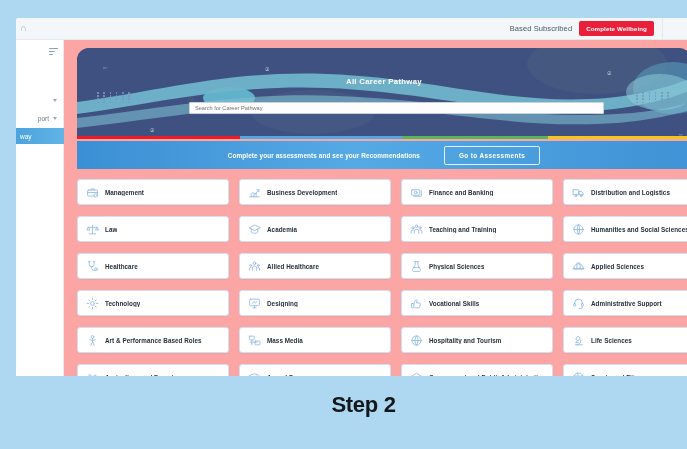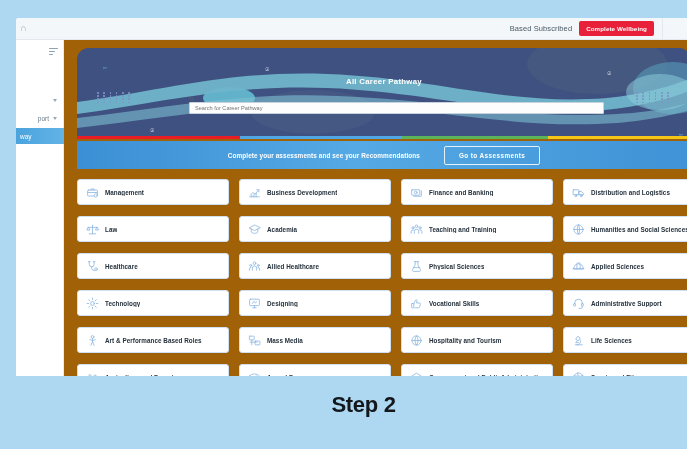--- a/index.html
+++ b/index.html
@@ -65,21 +65,21 @@
   }
   .sb-row.active{
     background:linear-gradient(90deg,#4ba3dd,#62b3e6);
     color:#ffffff;width:48px;left:0;right:auto;
     justify-content:flex-start;padding-left:4px;
   }
 
   
   .content{
     position:absolute;left:48px;top:22px;width:623px;height:336px;
-    background:#a16207;overflow:hidden;
+    background:#fca5a5;overflow:hidden;
   }
 
   
   .hero{
     position:relative;margin:8px 0 0 13px;width:614px;height:88px;
     background:#3e5180;border-top-left-radius:12px;border-top-right-radius:12px;
     overflow:hidden;
   }
   .hero svg{position:absolute;left:0;top:0;}
   .hero-title{

